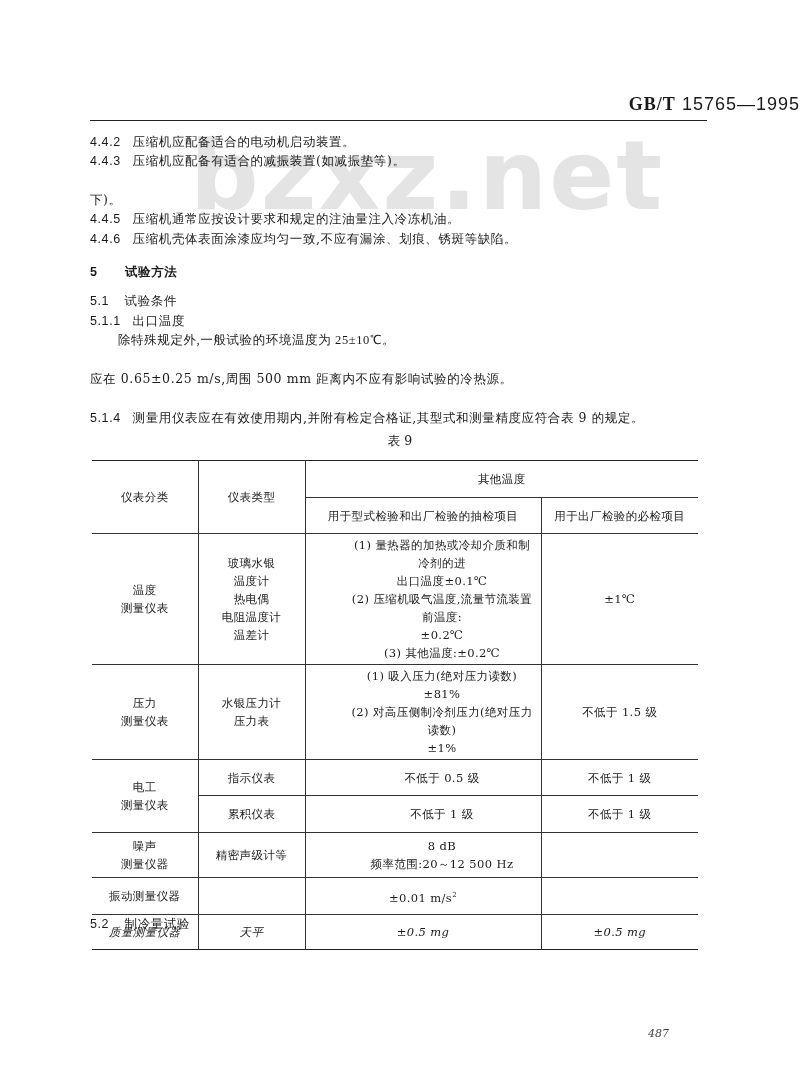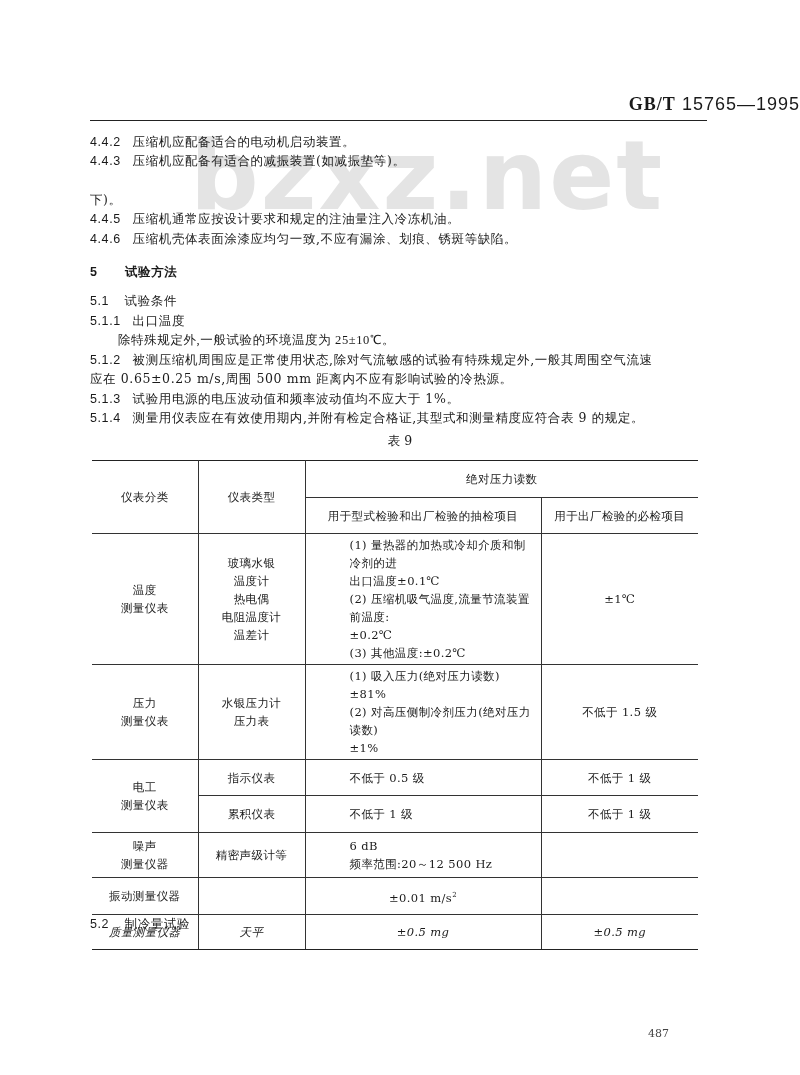--- a/index.html
+++ b/index.html
@@ -33,22 +33,22 @@
     border-collapse: collapse; font-size: 11.5px; letter-spacing: 0.4px;
   }
   table.t9 td {
     border: 1px solid #333; text-align: center; vertical-align: middle;
     padding: 2px 6px; line-height: 18px;
   }
   table.t9 tr.outer-top td { border-top: 1.5px solid #222; }
   table.t9 tr.outer-bottom td { border-bottom: 1.5px solid #222; font-style: italic; }
   table.t9 td.first { border-left: none; }
   table.t9 td.last { border-right: none; }
-  table.t9 td.left { text-align: left; padding-left: 44px; }
-  .pageno { position: absolute; left: 648px; top: 1027px; font-size: 11px; color: #444; }
+  table.t9 td.left { text-align: center; padding-left: 44px; }
+  .pageno { position: absolute; left: 648px; top: 1027px; font-size: 11px; color: #444; font-style: italic; }
   sup { font-size: 7px; }
 </style>
 </head>
 <body>
 
 <div class="watermark">bzxz.net</div>
 
 <div class="page">
 
   <div class="header-title">
@@ -81,47 +81,39 @@
   </div>
   <div class="line" style="top:292px">
     <span class="num sm">5.1</span>
     <span>试验条件</span>
   </div>
   <div class="line" style="top:312px">
     <span class="num">5.1.1</span>
     <span>出口温度</span>
   </div>
   <div class="line indent" style="top:331px">除特殊规定外,一般试验的环境温度为 25±10℃。</div>
-  <div class="line" style="top:351px">
-    <span class="num">5.1.2</span>
-    <span>被测压缩机周围应是正常使用状态,除对气流敏感的试验有特殊规定外,一般其周围空气流速</span>
-  </div>
   <div class="line" style="top:370px">应在 0.65±0.25 m/s,周围 500 mm 距离内不应有影响试验的冷热源。</div>
-  <div class="line" style="top:390px">
-    <span class="num">5.1.3</span>
-    <span>试验用电源的电压波动值和频率波动值均不应大于 1%。</span>
-  </div>
   <div class="line" style="top:409px">
     <span class="num">5.1.4</span>
     <span>测量用仪表应在有效使用期内,并附有检定合格证,其型式和测量精度应符合表 9 的规定。</span>
   </div>
   <div class="caption" style="top:433px">表 9</div>
 
   <table class="t9">
     <colgroup>
       <col style="width:106px">
         <col style="width:107px">
         <col style="width:236px">
         <col style="width:157px">
     </colgroup>
     <tbody>
         <tr class="outer-top" style="height:37px">
       <td class="first" rowspan="2">仪表分类</td>
       <td rowspan="2">仪表类型</td>
-      <td class="last" colspan="2">绝对压力读数</td>
+      <td class="last" colspan="2">其他温度</td>
     </tr>
     <tr style="height:36px">
       <td>用于型式检验和出厂检验的抽检项目</td>
       <td class="last">用于出厂检验的必检项目</td>
     </tr>
 
     <tr style="height:119px">
       <td class="first">
         <div>温度</div>
         <div>测量仪表</div>
@@ -175,21 +167,21 @@
       <td class="last">不低于 1 级</td>
     </tr>
 
     <tr style="height:45px">
       <td class="first">
         <div>噪声</div>
         <div>测量仪器</div>
       </td>
       <td>精密声级计等</td>
       <td class="left">
-        <div>6 dB</div>
+        <div>8 dB</div>
         <div>频率范围:20～12 500 Hz</div>
       </td>
       <td class="last"></td>
     </tr>
 
     <tr style="height:37px">
       <td class="first">振动测量仪器</td>
       <td></td>
       <td><span>±0.01 m/s</span><sup>2</sup></td>
       <td class="last"></td>

